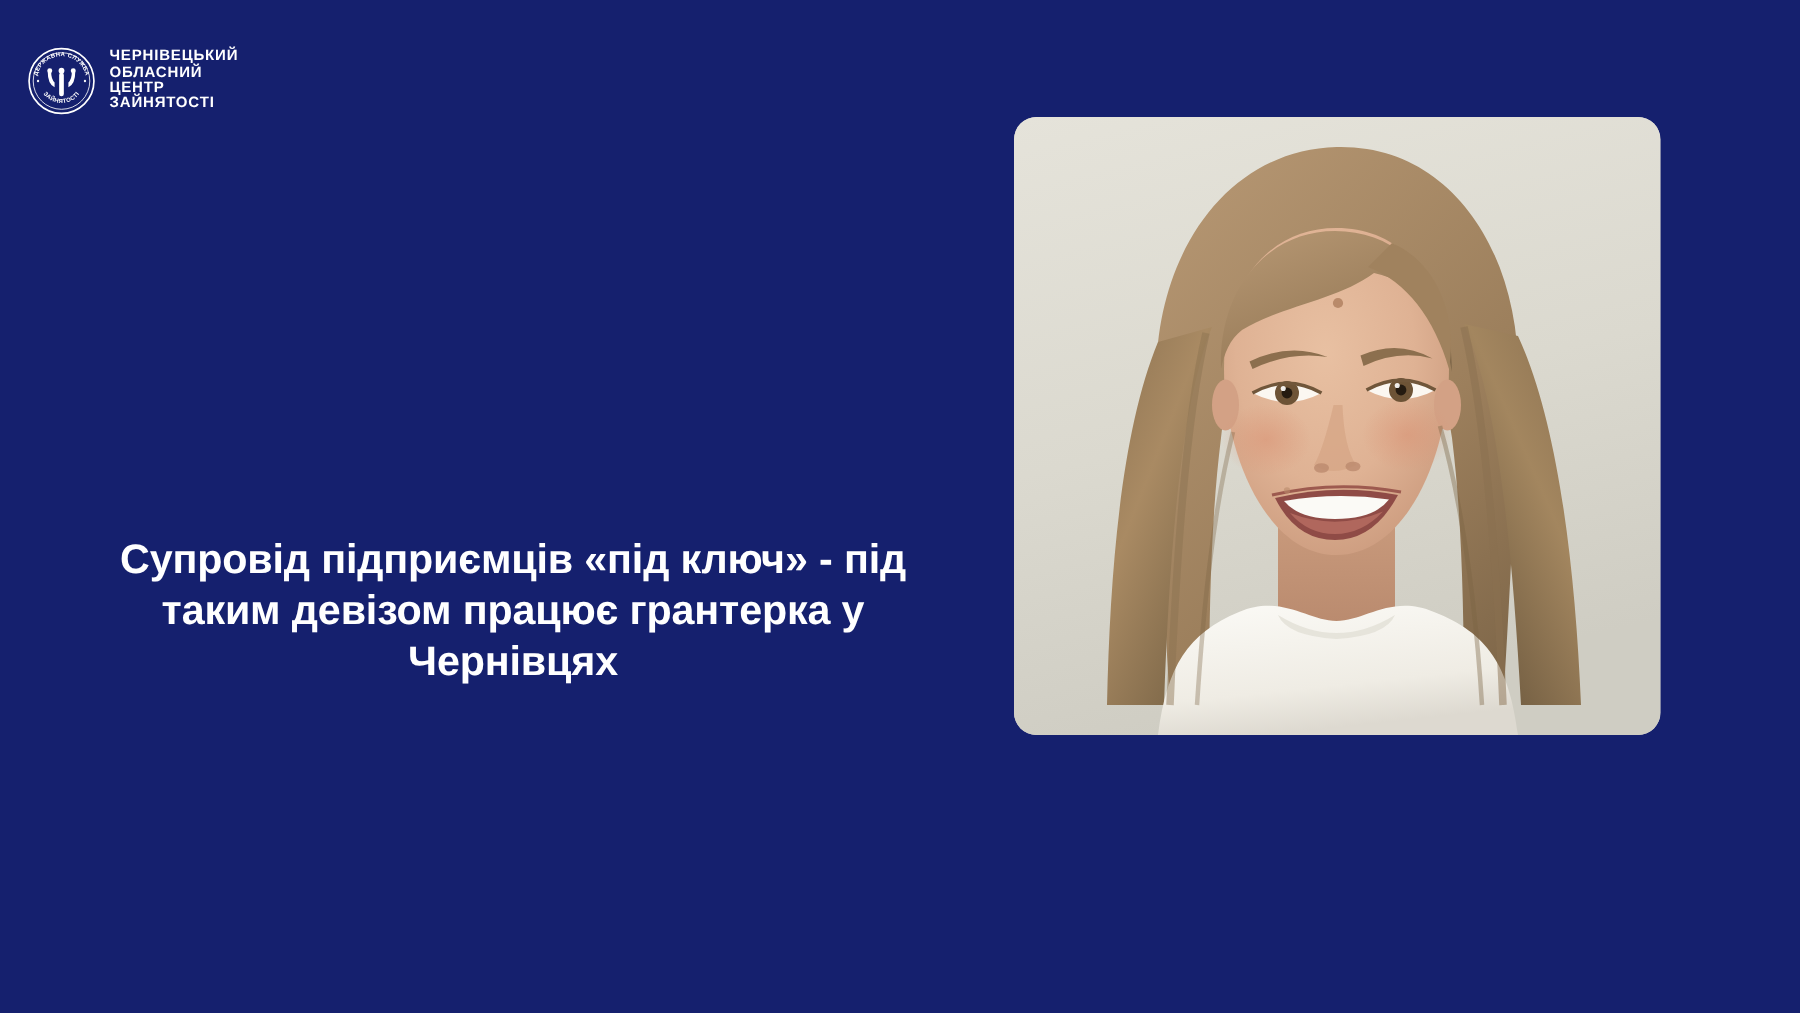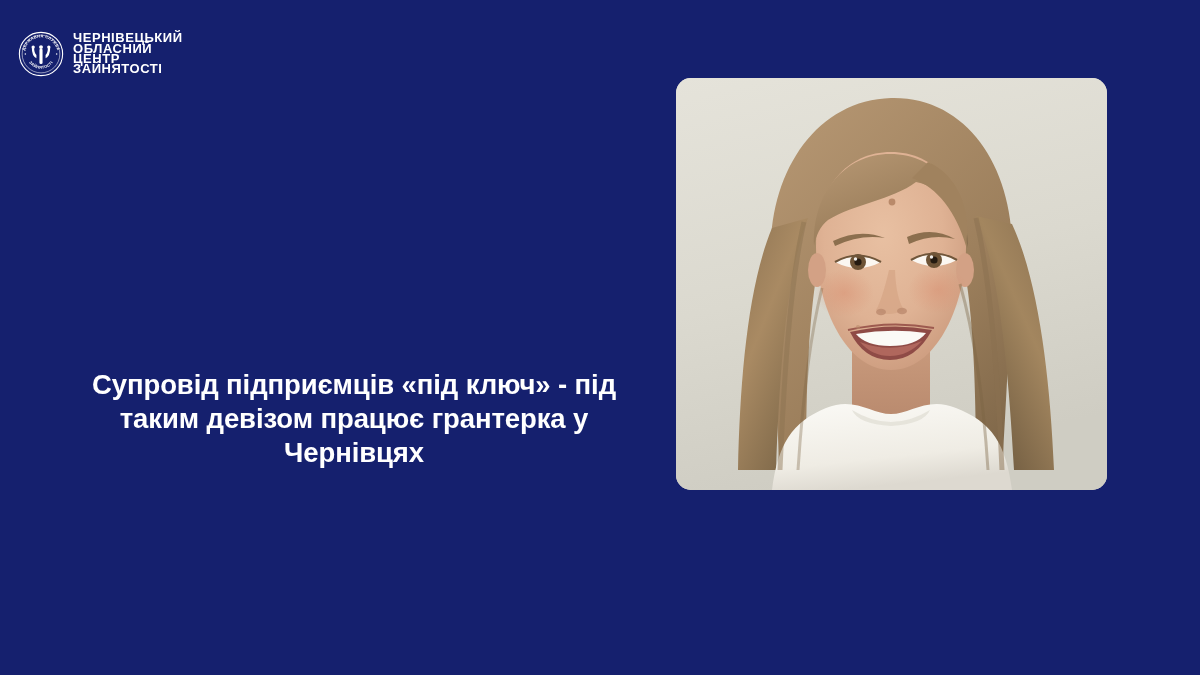--- a/index.html
+++ b/index.html
@@ -31,36 +31,36 @@
   }
   .brand-mark {
     width: 46px;
     height: 46px;
     flex: 0 0 46px;
     display: block;
   }
   .brand-text {
     display: block;
     color: #ffffff;
-    font-size: 13px;
+    font-size: 10px;
     line-height: 10.4px;
     font-weight: 700;
     letter-spacing: 0.55px;
     text-transform: uppercase;
     white-space: nowrap;
   }
   .brand-text span { display: block; }
 
   
   .headline {
     position: absolute;
     left: 42px;
     top: 356px;
     width: 600px;
-    margin: 12px;
+    margin: 0;
     color: #ffffff;
     font-size: 27.5px;
     line-height: 34px;
     font-weight: 700;
     text-align: center;
     letter-spacing: -0.1px;
   }
 
   
   .photo-card {

